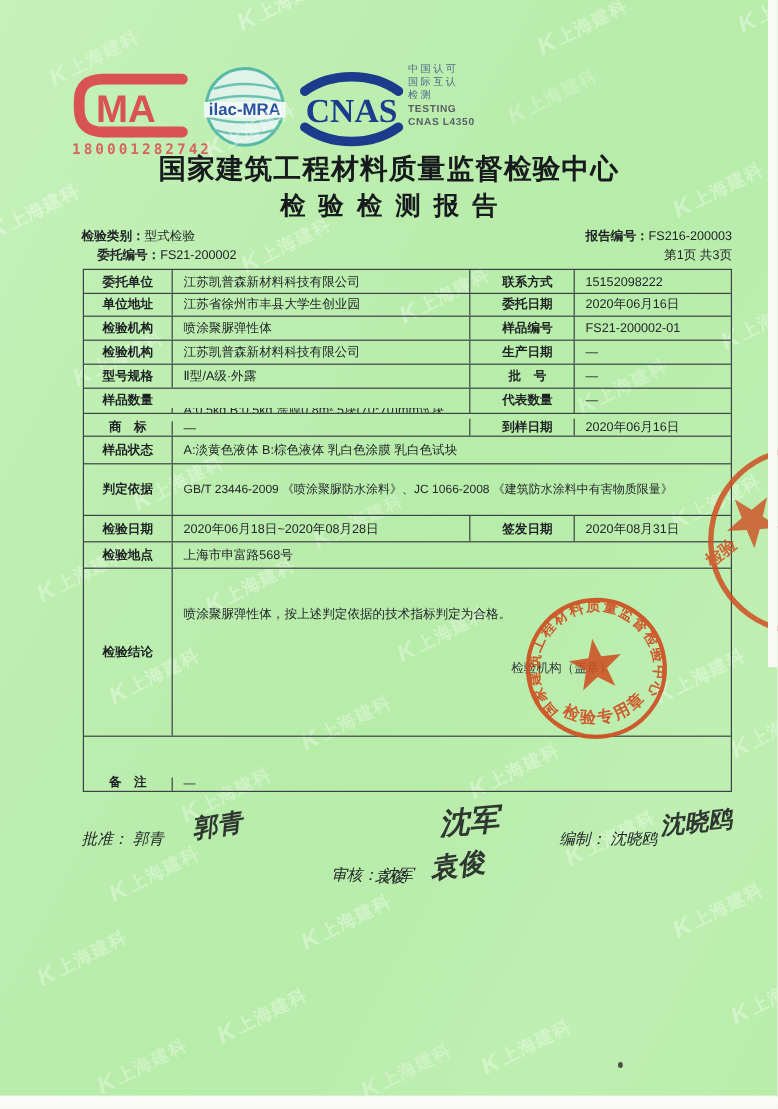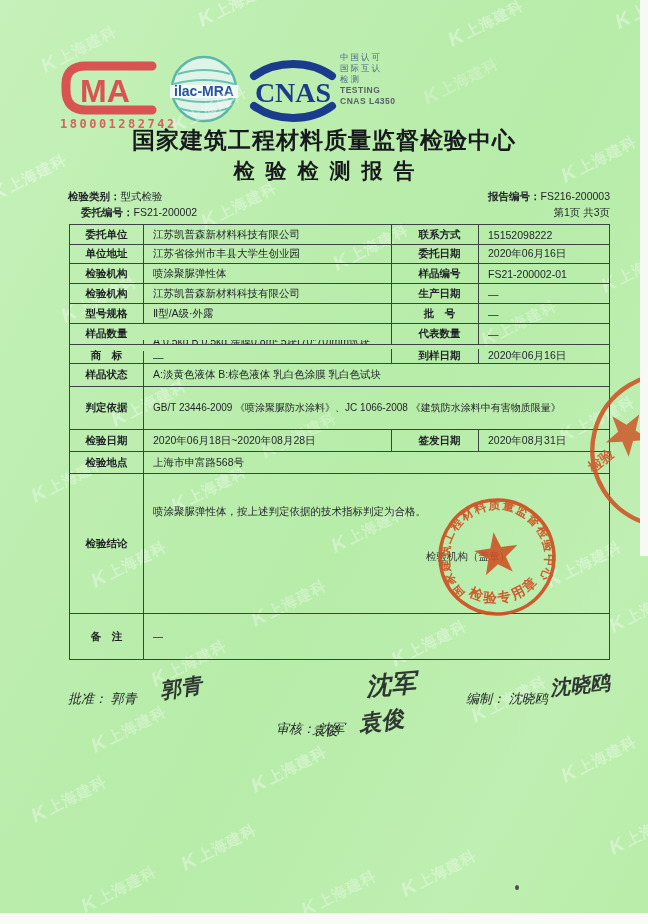--- a/index.html
+++ b/index.html
@@ -303,21 +303,21 @@
         <div class="t-cell t-label" style="width: 73px;">检验地点</div>
         <div class="t-cell t-value" style="width: 468px;">上海市申富路568号</div>
       </div>
       <div class="t-row" style="height: 140px;">
         <div class="t-cell t-label" style="width: 73px;">检验结论</div>
         <div class="t-cell t-value conclusion-cell" style="width: 468px;">
           <div>喷涂聚脲弹性体，按上述判定依据的技术指标判定为合格。</div>
           <div class="agency-label">检验机构（盖章）</div>
         </div>
       </div>
-      <div class="t-row" style="height: 46px;">
+      <div class="t-row" style="height: 46px; align-items: flex-end;">
         <div class="t-cell t-label" style="width: 73px;">备　注</div>
         <div class="t-cell t-value" style="width: 468px; font-size: 10px;">—</div>
       </div>
     </div>
 
   <svg class="stamp" style="left:427px;top:487px;width:140px;height:140px;transform:rotate(-8deg);opacity:.92;" viewBox="-70 -70 140 140">
     <circle r="57" fill="none" stroke="#cf4f22" stroke-width="3.5"></circle>
     <path id="ringPath" d="M -34 34.5 A 48.3 48.3 0 1 1 34 34.5" fill="none"></path>
     <text font-size="12" font-weight="700" fill="#cf4f22" letter-spacing="1.5">
       <textPath href="#ringPath" id="stamp-ring-text" startOffset="4">国家建筑工程材料质量监督检验中心</textPath>

